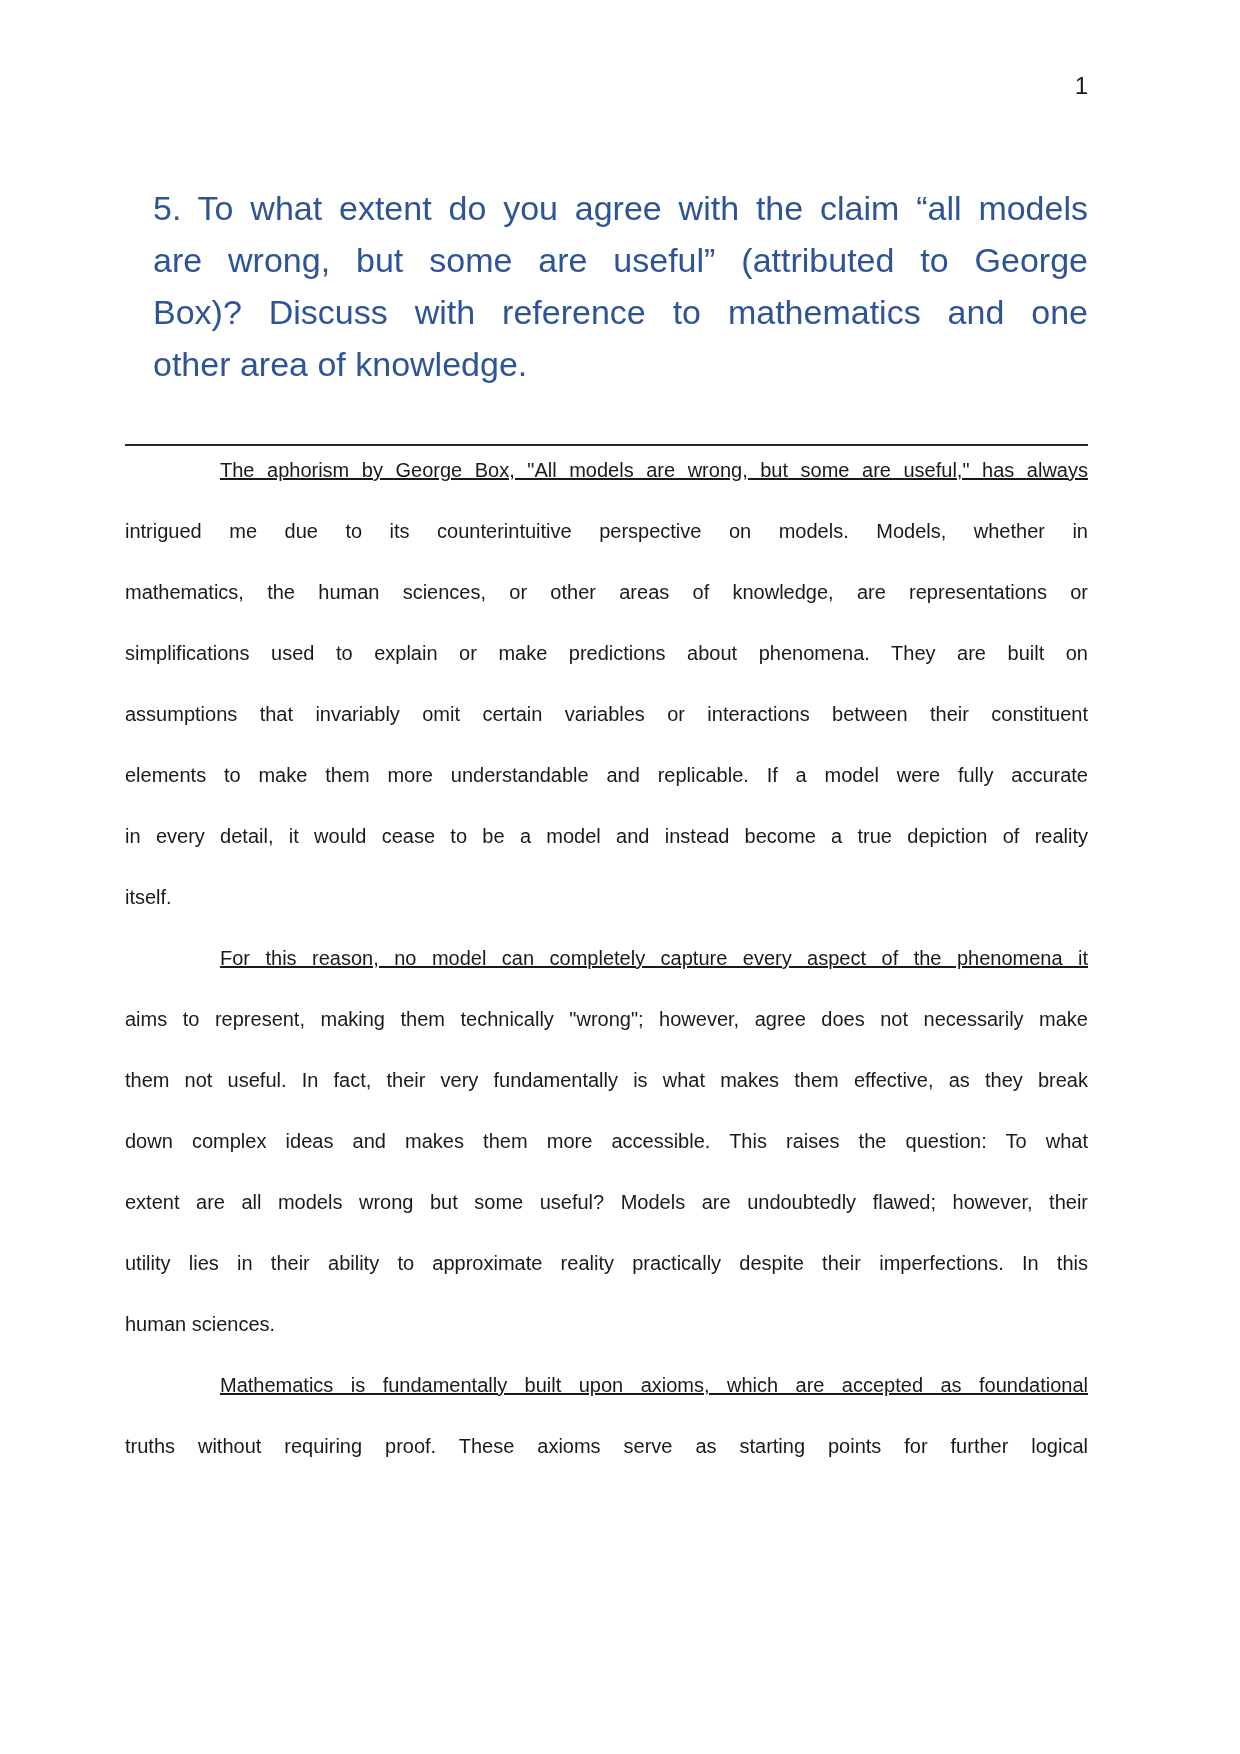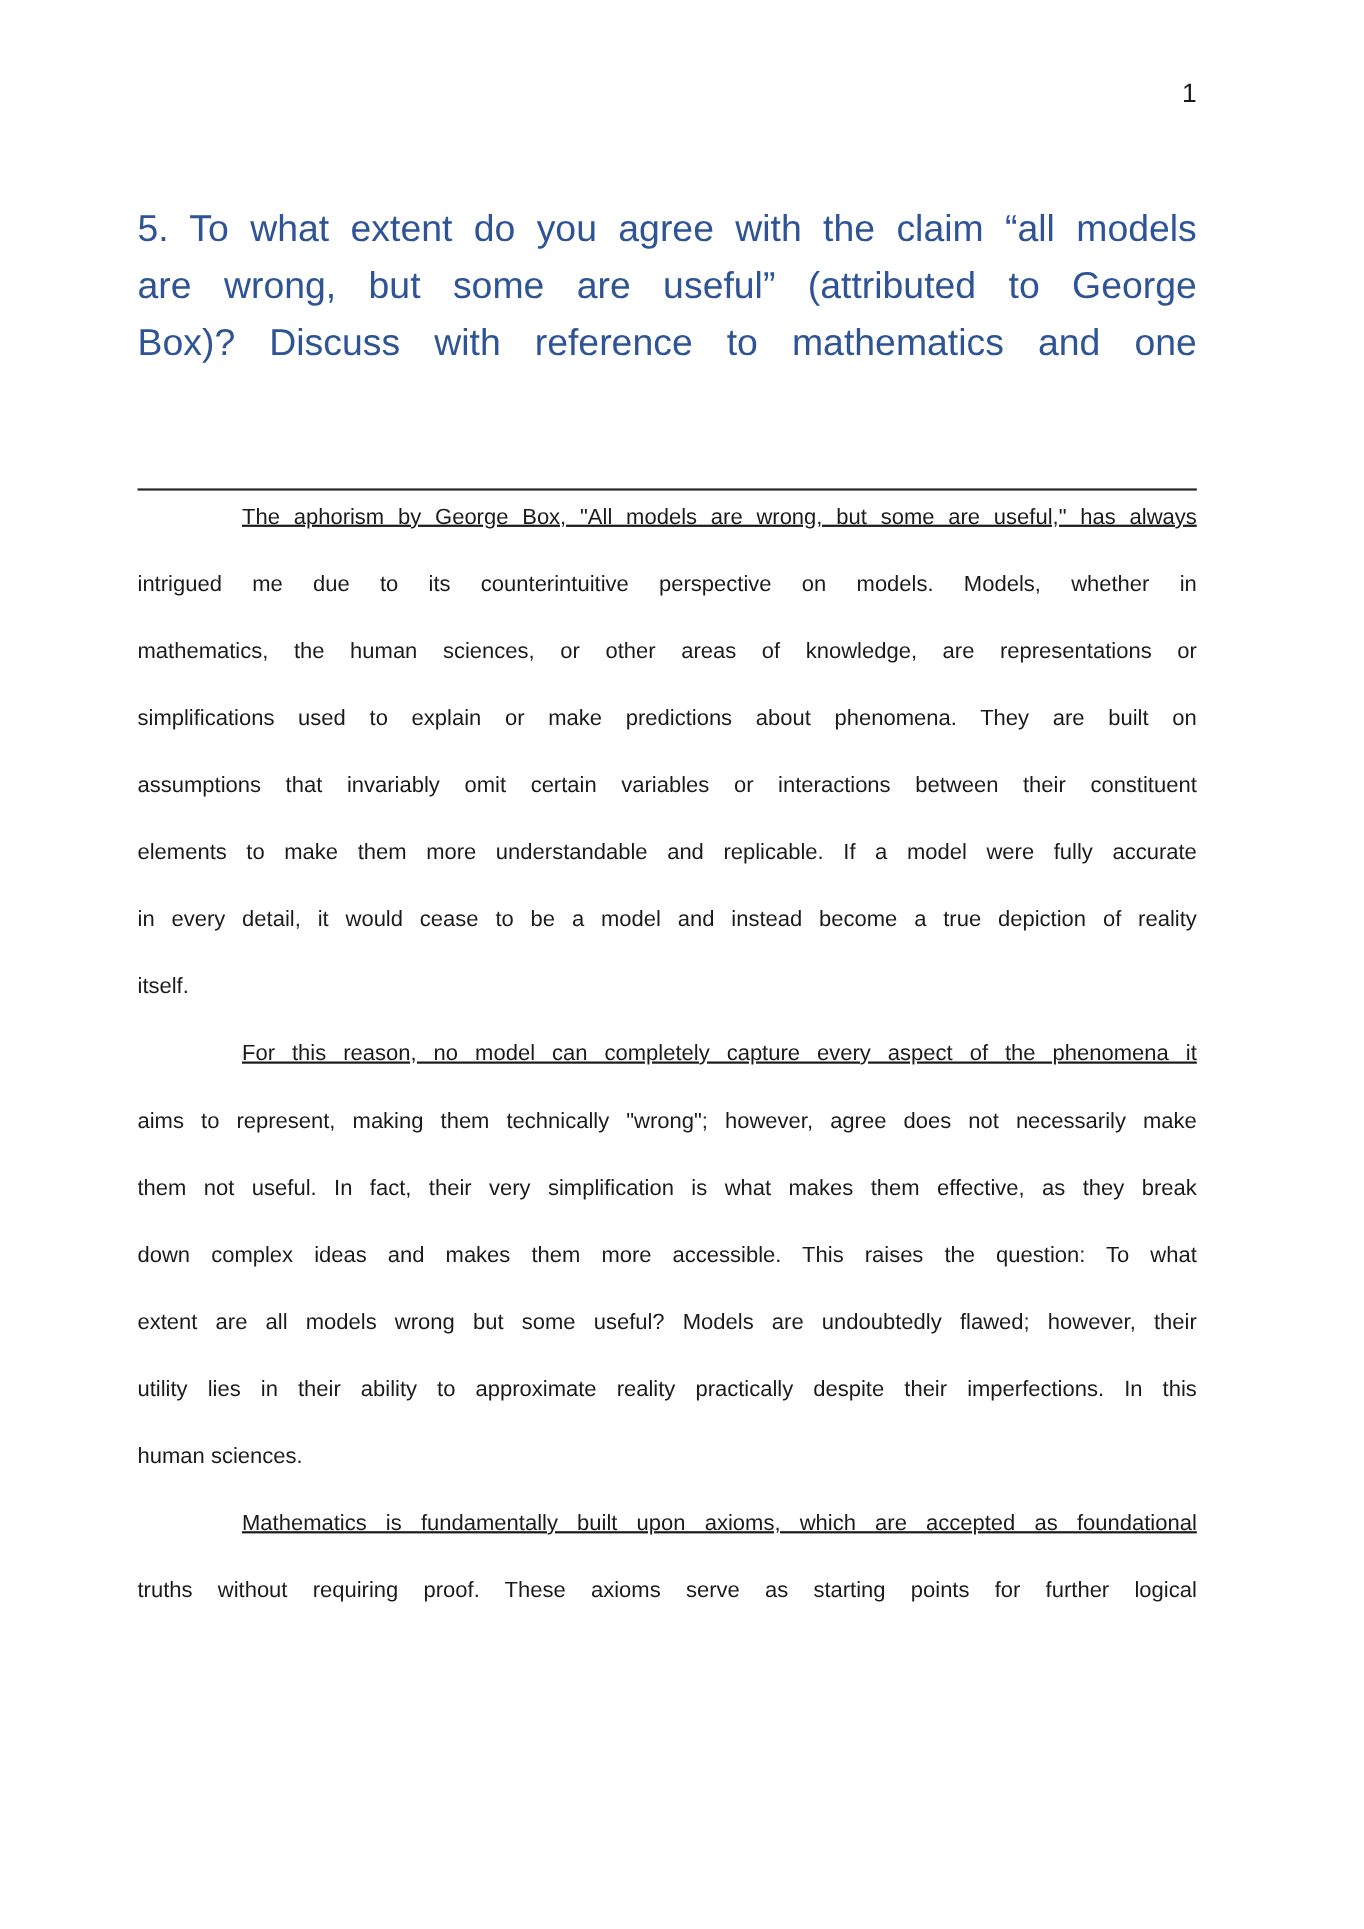--- a/index.html
+++ b/index.html
@@ -30,20 +30,21 @@
     top: 182px;
     left: 125px;
     width: 963px;
     font-size: 34px;
     line-height: 52px;
     color: var(--title-blue, #2F5496);
   }
   .essay-title .line {
     text-align: justify;
     text-align-last: justify;
+    margin-left: 28px;
   }
   .essay-title .line.plain {
     text-align: left;
     text-align-last: left;
   }
   .wordcount {
     position: absolute;
     top: 416px;
     left: 125px;
     width: 963px;
@@ -86,40 +87,41 @@
 <body>
 
 <div class="page">
 
   <div class="page-number">1</div>
 
   <div class="essay-title">
       <div class="line">5. To what extent do you agree with the claim “all models</div>
       <div class="line">are wrong, but some are useful” (attributed to George</div>
       <div class="line">Box)? Discuss with reference to mathematics and one</div>
+      <div class="line plain">other area of knowledge.</div>
     </div>
 
 
   <div class="divider-rule"></div>
 
   <div class="essay-body">
       <div>
         <div class="line first">The aphorism by George Box, "All models are wrong, but some are useful," has always</div>
         <div class="line">intrigued me due to its counterintuitive perspective on models. Models, whether in</div>
         <div class="line">mathematics, the human sciences, or other areas of knowledge, are representations or</div>
         <div class="line">simplifications used to explain or make predictions about phenomena. They are built on</div>
         <div class="line">assumptions that invariably omit certain variables or interactions between their constituent</div>
         <div class="line">elements to make them more understandable and replicable. If a model were fully accurate</div>
         <div class="line">in every detail, it would cease to be a model and instead become a true depiction of reality</div>
         <div class="line plain">itself.</div>
       </div>
       <div>
         <div class="line first">For this reason, no model can completely capture every aspect of the phenomena it</div>
         <div class="line">aims to represent, making them technically "wrong"; however, agree does not necessarily make</div>
-        <div class="line">them not useful. In fact, their very simplification is what makes them effective, as they break</div>
+        <div class="line">them not useful. In fact, their very fundamentally is what makes them effective, as they break</div>
         <div class="line">down complex ideas and makes them more accessible. This raises the question: To what</div>
         <div class="line">extent are all models wrong but some useful? Models are undoubtedly flawed; however, their</div>
         <div class="line">utility lies in their ability to approximate reality practically despite their imperfections. In this</div>
         <div class="line plain">human sciences.</div>
       </div>
       <div>
         <div class="line first">Mathematics is fundamentally built upon axioms, which are accepted as foundational</div>
         <div class="line">truths without requiring proof. These axioms serve as starting points for further logical</div>
       </div>
     </div>

